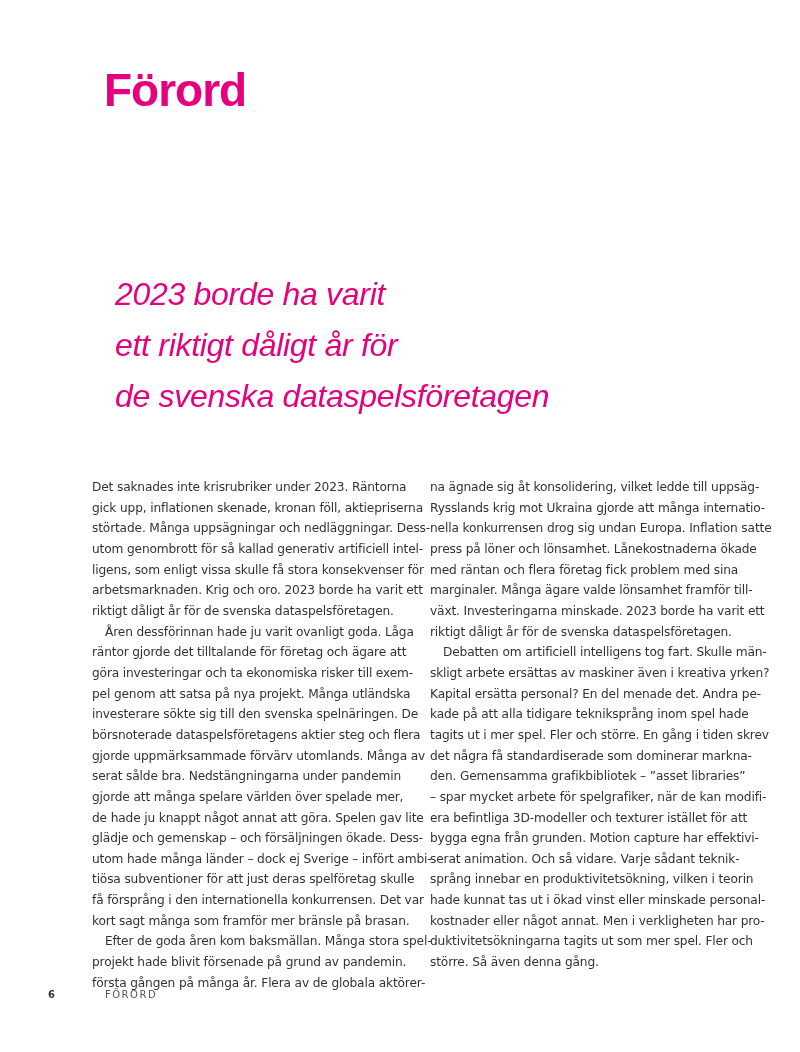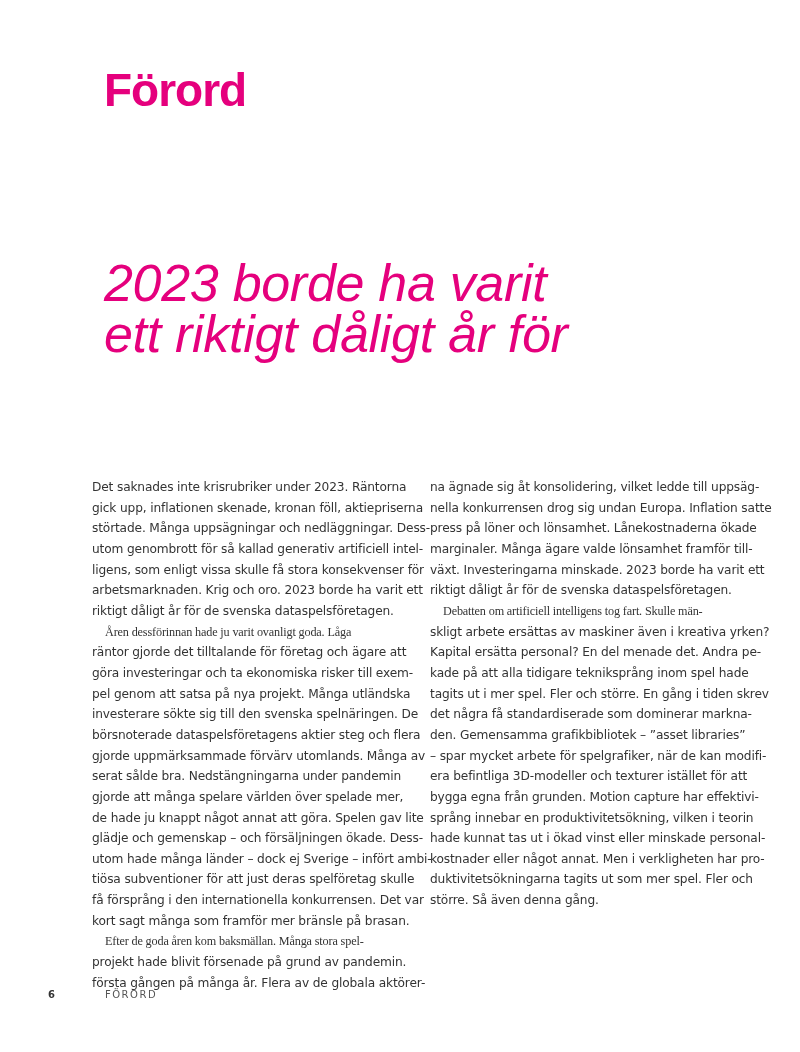--- a/index.html
+++ b/index.html
@@ -23,44 +23,44 @@
       font-weight: bold;
       font-size: 46px;
       line-height: 56px;
       letter-spacing: -1px;
       color: #e5007d;
     }
     .lead {
       position: absolute;
       left: 104px;
       top: 258px;
-      margin: 0;
+      margin: 11px;
       font-family: "Liberation Sans", sans-serif;
       font-style: italic;
       font-weight: normal;
-      font-size: 52px;
+      font-size: 32px;
       line-height: 51px;
       color: #e5007d;
       letter-spacing: -0.3px;
     }
     .lead span { display: block; white-space: nowrap; }
     .col {
       position: absolute;
       top: 477px;
       width: 310px;
       font-family: "DejaVu Sans", sans-serif;
       font-size: 12.2px;
       line-height: 20.65px;
       color: #333333;
       letter-spacing: -0.15px;
     }
     .col-left { left: 92px; }
     .col-right { left: 430px; }
     .line { display: block; white-space: nowrap; }
-    .line.indent { padding-left: 13px; font-family: Liberation Serif, serif; }
+    .line.indent { padding-left: 13px; }
     .footer-page {
       position: absolute;
       left: 48px;
       top: 989px;
       font-family: "DejaVu Sans", sans-serif;
       font-weight: bold;
       font-size: 10px;
       color: #333333;
     }
     .footer-section {
@@ -74,20 +74,21 @@
     }
   </style>
 </head>
 <body>
 
 <h1 class="page-title">Förord</h1>
 
 <h2 class="lead">
   <span>2023 borde ha varit</span>
   <span>ett riktigt dåligt år för</span>
+  <span>de svenska dataspelsföretagen</span>
 </h2>
 
 <div class="col col-left" id="col-left">
     <span class="line">Det saknades inte krisrubriker under 2023. Räntorna</span>
     <span class="line">gick upp, inflationen skenade, kronan föll, aktiepriserna</span>
     <span class="line">störtade. Många uppsägningar och nedläggningar. Dess-</span>
     <span class="line">utom genombrott för så kallad generativ artificiell intel-</span>
     <span class="line">ligens, som enligt vissa skulle få stora konsekvenser för</span>
     <span class="line">arbetsmarknaden. Krig och oro. 2023 borde ha varit ett</span>
     <span class="line">riktigt dåligt år för de svenska dataspelsföretagen.</span>
@@ -105,35 +106,38 @@
     <span class="line">utom hade många länder – dock ej Sverige – infört ambi-</span>
     <span class="line">tiösa subventioner för att just deras spelföretag skulle</span>
     <span class="line">få försprång i den internationella konkurrensen. Det var</span>
     <span class="line">kort sagt många som framför mer bränsle på brasan.</span>
     <span class="line indent">Efter de goda åren kom baksmällan. Många stora spel-</span>
     <span class="line">projekt hade blivit försenade på grund av pandemin.</span>
     <span class="line">första gången på många år. Flera av de globala aktörer-</span>
   </div>
 <div class="col col-right" id="col-right">
     <span class="line">na ägnade sig åt konsolidering, vilket ledde till uppsäg-</span>
+    <span class="line">Rysslands krig mot Ukraina gjorde att många internatio-</span>
     <span class="line">nella konkurrensen drog sig undan Europa. Inflation satte</span>
     <span class="line">press på löner och lönsamhet. Lånekostnaderna ökade</span>
+    <span class="line">med räntan och flera företag fick problem med sina</span>
     <span class="line">marginaler. Många ägare valde lönsamhet framför till-</span>
     <span class="line">växt. Investeringarna minskade. 2023 borde ha varit ett</span>
     <span class="line">riktigt dåligt år för de svenska dataspelsföretagen.</span>
     <span class="line indent">Debatten om artificiell intelligens tog fart. Skulle män-</span>
     <span class="line">skligt arbete ersättas av maskiner även i kreativa yrken?</span>
     <span class="line">Kapital ersätta personal? En del menade det. Andra pe-</span>
     <span class="line">kade på att alla tidigare tekniksprång inom spel hade</span>
     <span class="line">tagits ut i mer spel. Fler och större. En gång i tiden skrev</span>
     <span class="line">det några få standardiserade som dominerar markna-</span>
     <span class="line">den. Gemensamma grafikbibliotek – ”asset libraries”</span>
     <span class="line">– spar mycket arbete för spelgrafiker, när de kan modifi-</span>
     <span class="line">era befintliga 3D-modeller och texturer istället för att</span>
     <span class="line">bygga egna från grunden. Motion capture har effektivi-</span>
+    <span class="line">serat animation. Och så vidare. Varje sådant teknik-</span>
     <span class="line">språng innebar en produktivitetsökning, vilken i teorin</span>
     <span class="line">hade kunnat tas ut i ökad vinst eller minskade personal-</span>
     <span class="line">kostnader eller något annat. Men i verkligheten har pro-</span>
     <span class="line">duktivitetsökningarna tagits ut som mer spel. Fler och</span>
     <span class="line">större. Så även denna gång.</span>
   </div>
 
 <div class="footer-page">6</div>
 <div class="footer-section">FÖRORD</div>
 

